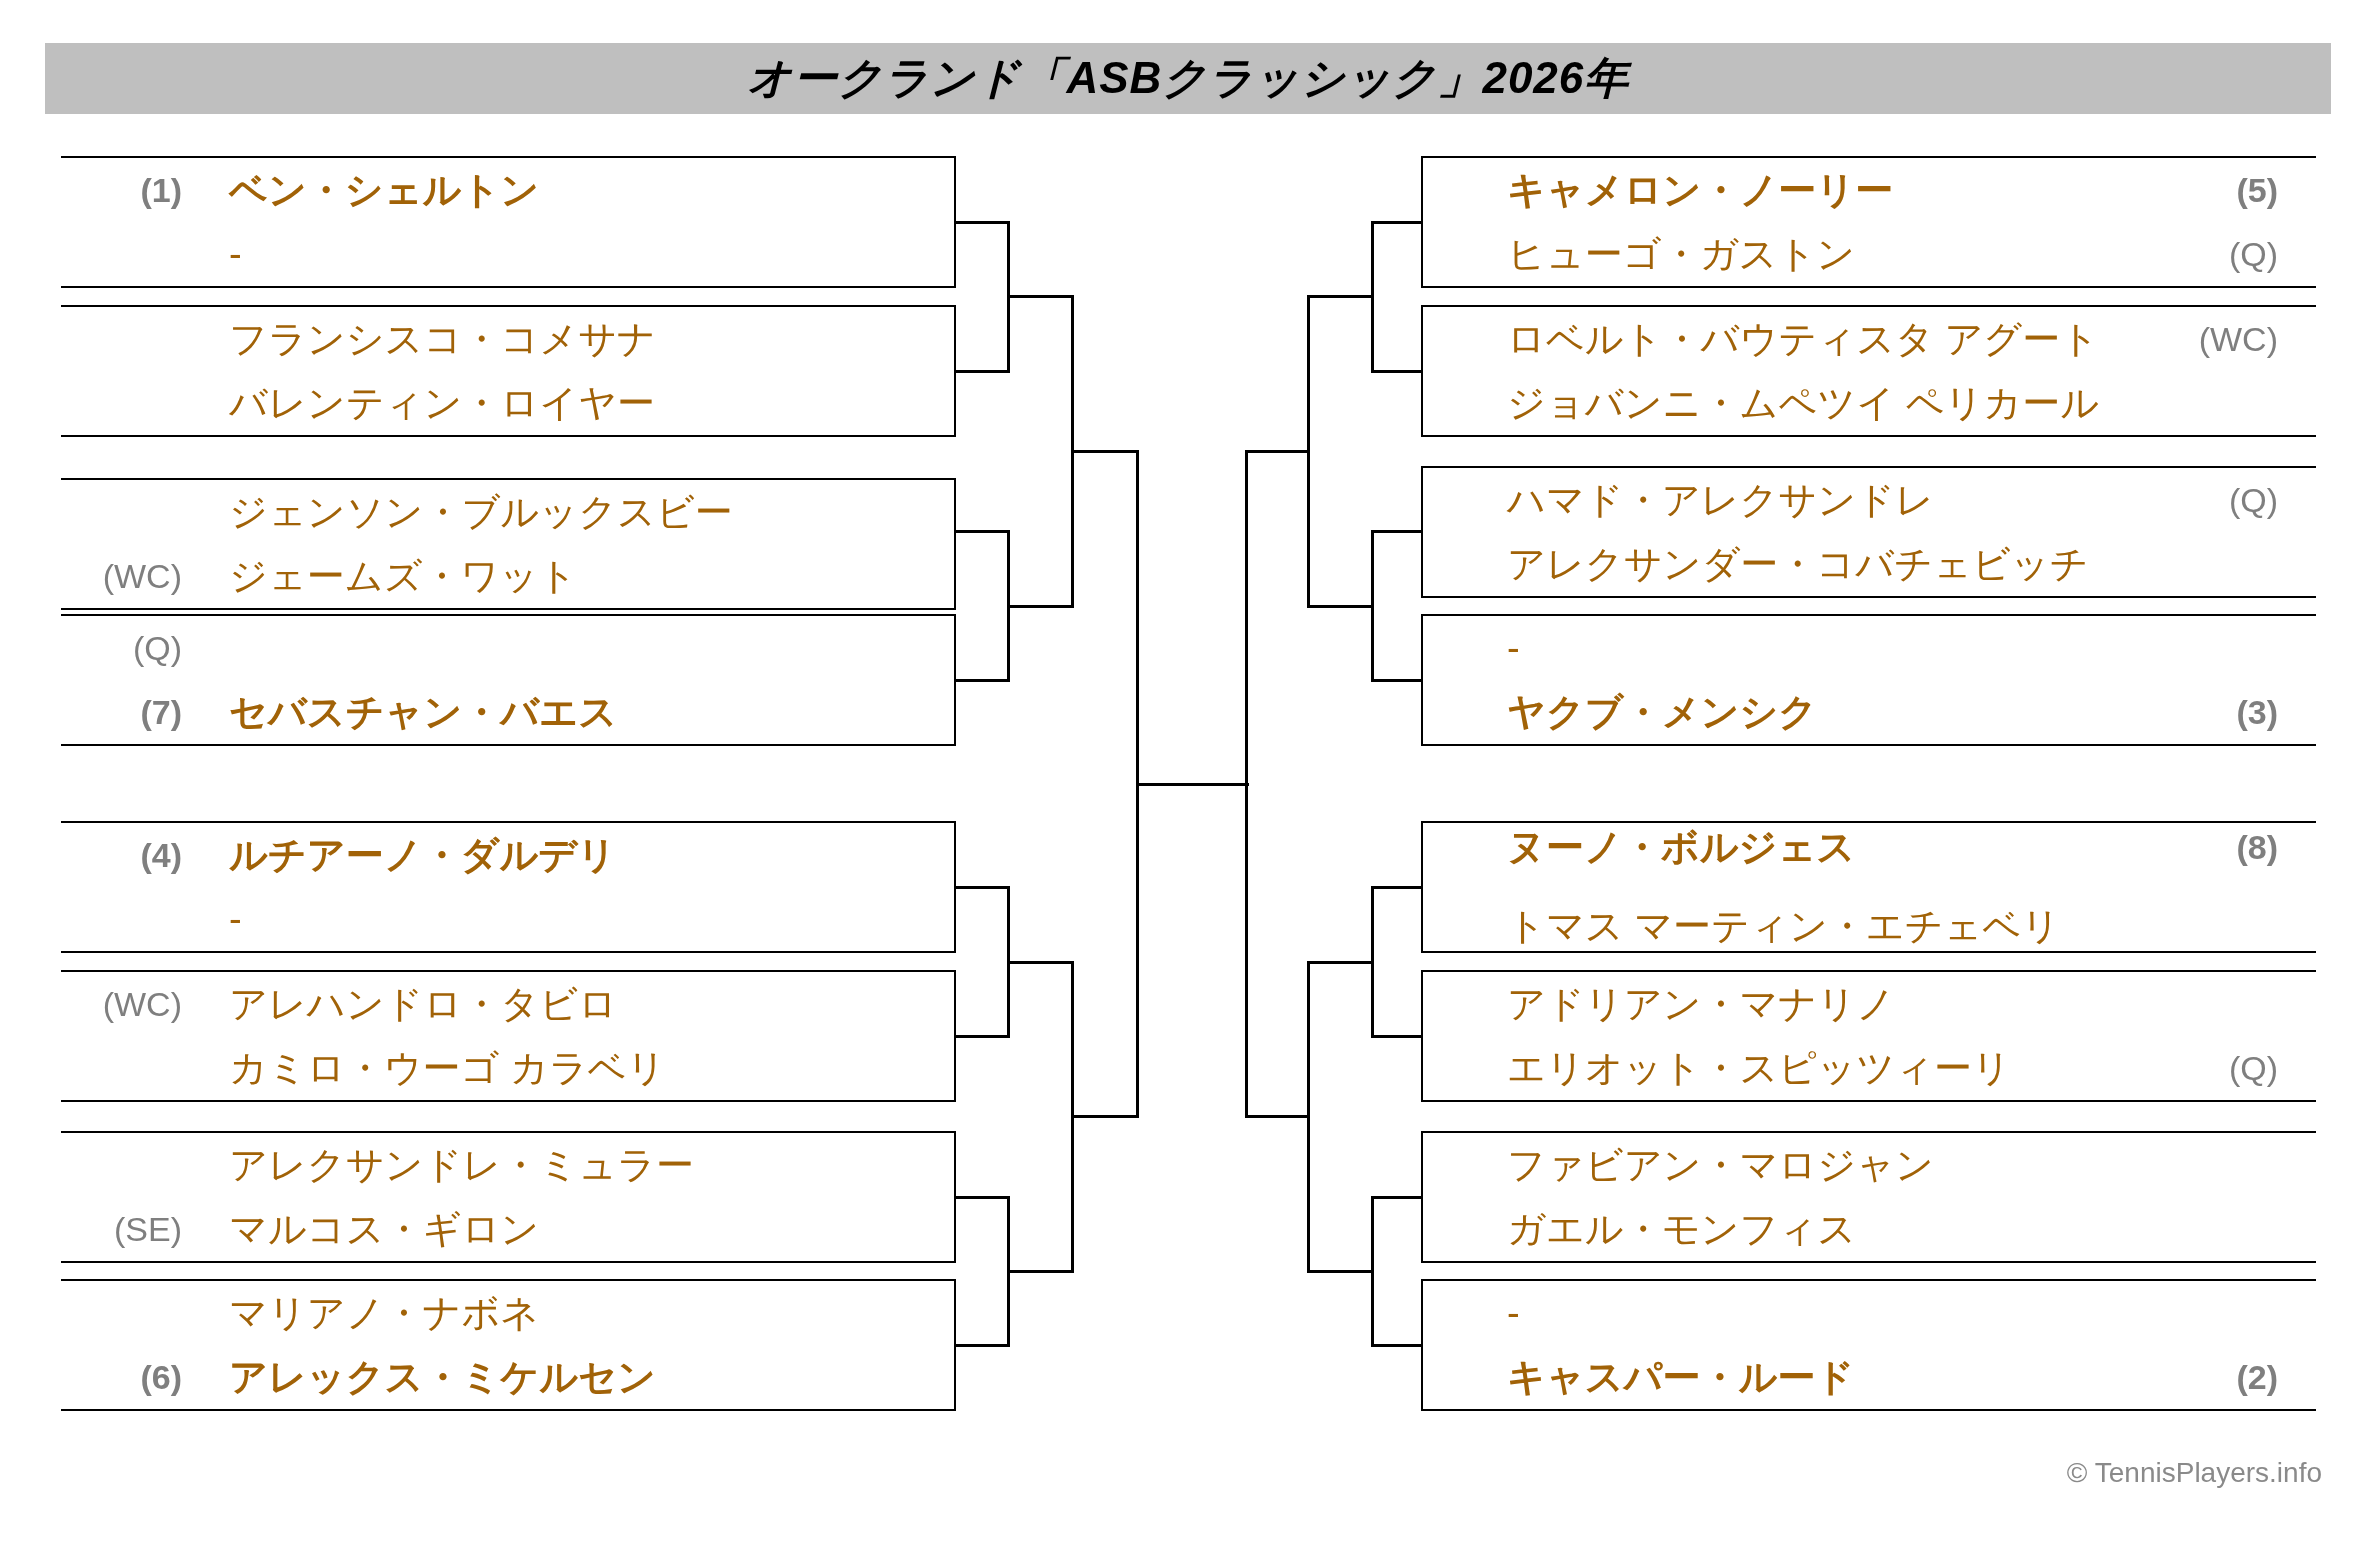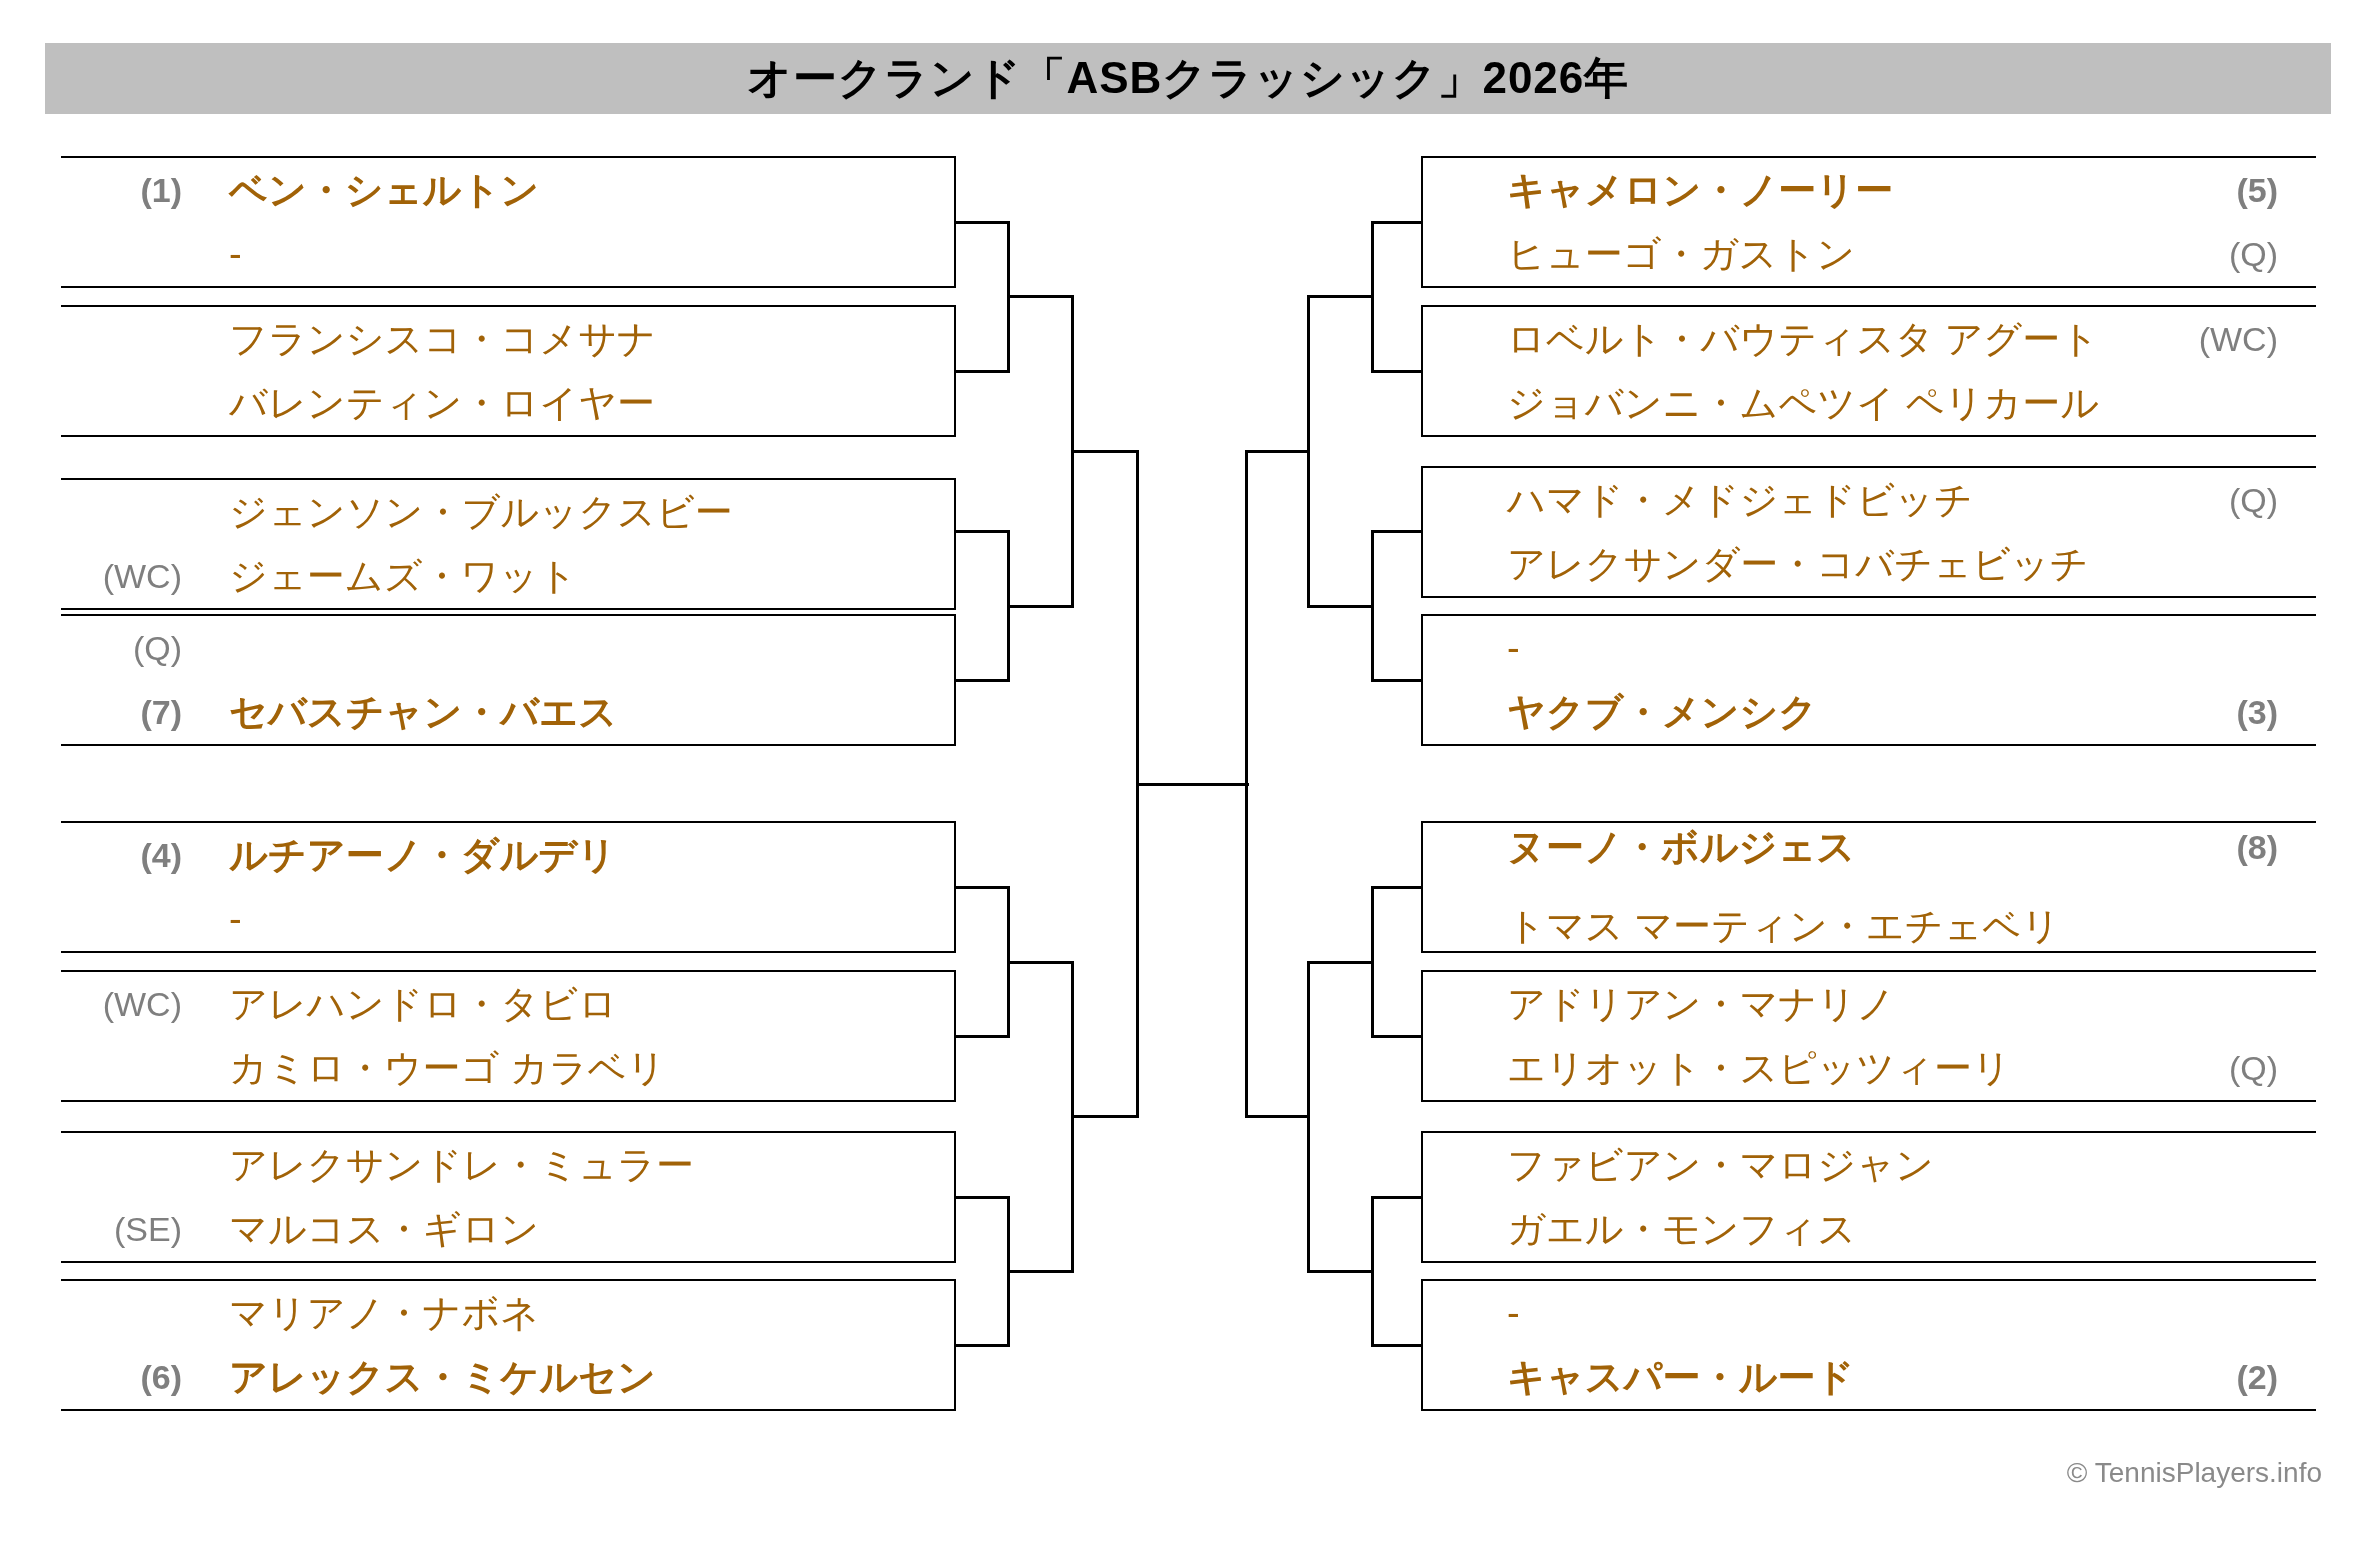--- a/index.html
+++ b/index.html
@@ -8,21 +8,21 @@
     width:2377px;height:1554px;
     background:#ffffff;
     font-family:"Liberation Sans","DejaVu Sans",sans-serif;
     overflow:hidden;
   }
   .title-bar{
     position:absolute;left:45px;top:43px;width:2286px;height:71px;
     display:flex;align-items:center;justify-content:center;
   }
   .title-bar span{
-    font-size:44px;font-weight:700;color:#000000;letter-spacing:0.9px;
+    font-size:44px;font-weight:700;color:#000000;letter-spacing:0.9px;font-style:italic;
   }
   .match-box{
     position:absolute;width:895px;height:132px;
     box-sizing:border-box;
     display:flex;flex-direction:column;
   }
   .match-box.left{border-top:2.8px solid #000;border-bottom:2.8px solid #000;border-right:2.8px solid #000;left:61px;}
   .match-box.right{border-top:2.8px solid #000;border-bottom:2.8px solid #000;border-left:2.8px solid #000;left:1421px;}
   .player-row{
     flex:1;display:flex;align-items:center;overflow:hidden;white-space:nowrap;
@@ -146,21 +146,21 @@
           <span class="pname">ロベルト・バウティスタ アグート</span>
           <span class="seed">(WC)</span>
         </div>
         <div class="player-row">
           <span class="pname">ジョバンニ・ムペツイ ペリカール</span>
           <span class="seed"></span>
         </div>
       </div>
       <div class="match-box right" style="top: 466px;">
         <div class="player-row">
-          <span class="pname">ハマド・メドジェドビッチ</span>
+          <span class="pname">ハマド・アレクサンドレ</span>
           <span class="seed">(Q)</span>
         </div>
         <div class="player-row">
           <span class="pname">アレクサンダー・コバチェビッチ</span>
           <span class="seed"></span>
         </div>
       </div>
       <div class="match-box right" style="top: 614px;">
         <div class="player-row">
           <span class="pname">-</span>

